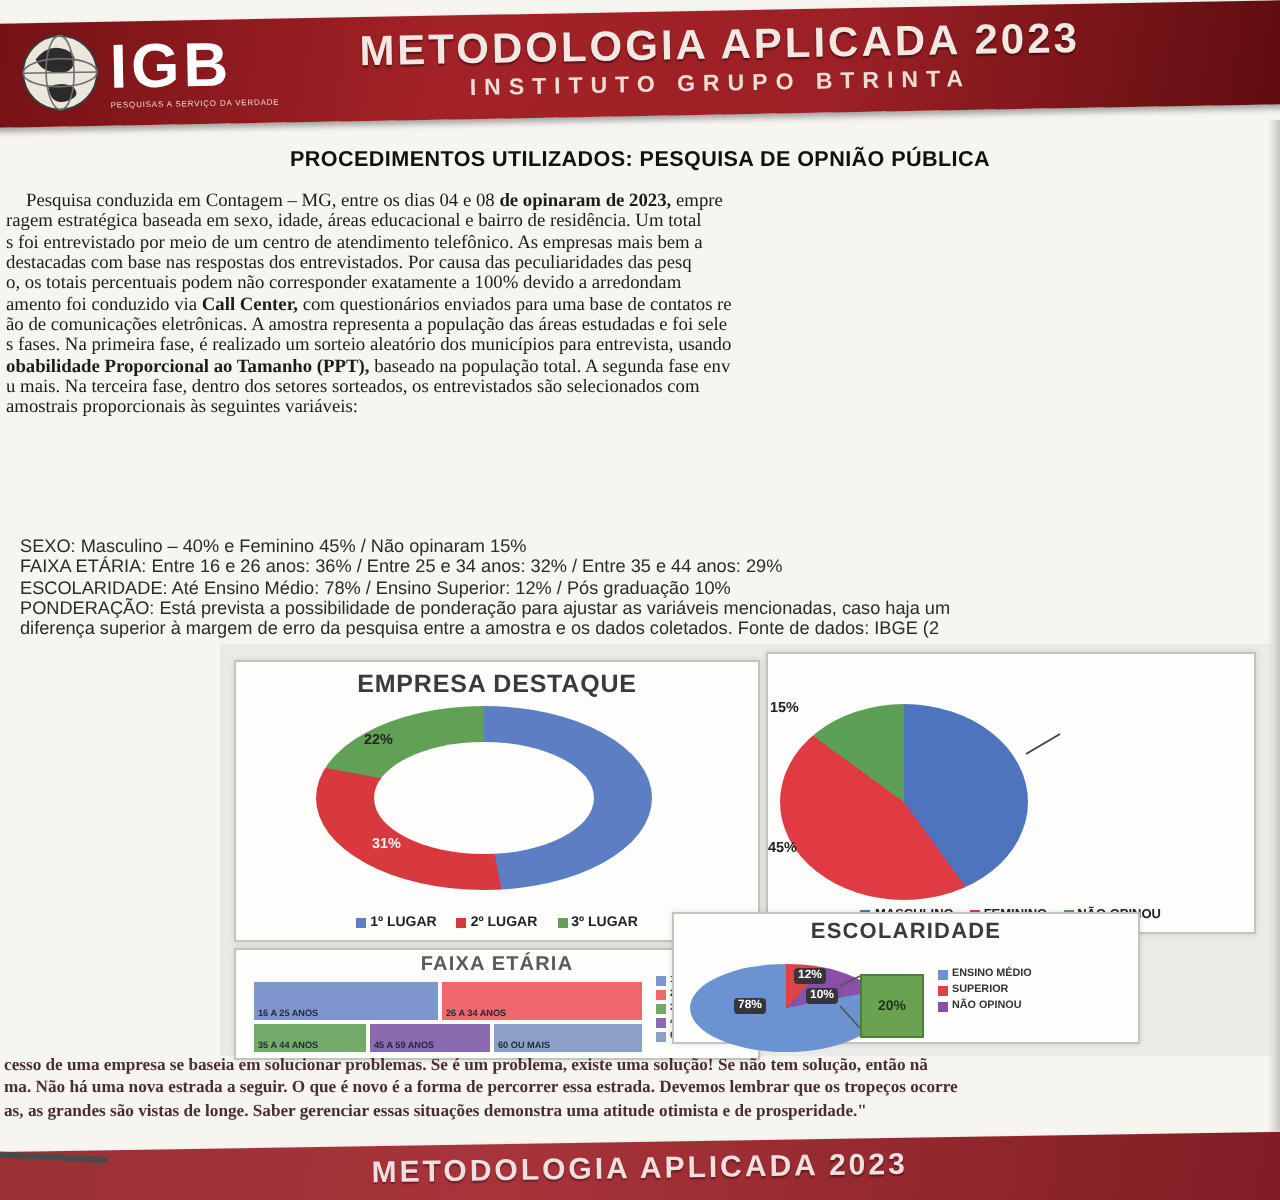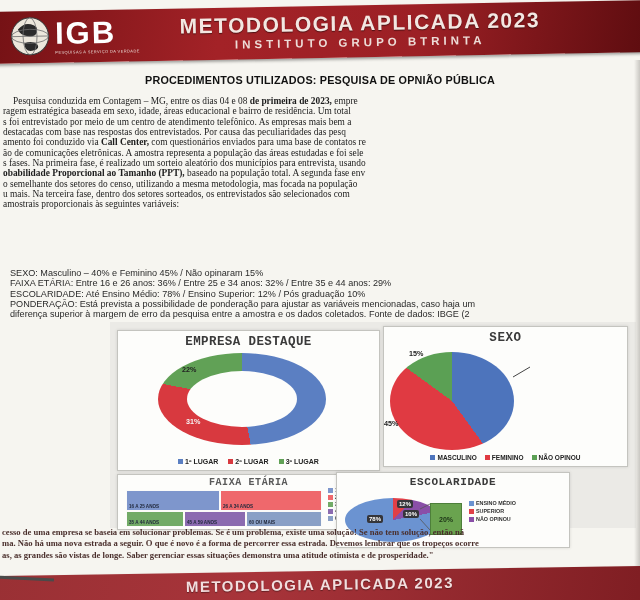--- a/index.html
+++ b/index.html
@@ -35,21 +35,21 @@
             font-size:9.3px;line-height:9.9px;color:#2a2a2a;letter-spacing:.1px;}
   .variables{position:absolute;top:268px;left:10px;right:0;
              font-size:9.1px;line-height:10.3px;color:#2a2a2a;}
   .quote{position:absolute;top:527px;left:2px;right:0;
          font-family:"Liberation Serif",serif;font-weight:bold;font-size:8.6px;
          line-height:11.3px;color:#4a2f2c;}
 
   
   .shade{position:absolute;left:110px;top:322px;right:4px;height:206px;background:#ebeae6;}
   .card{position:absolute;background:#fdfdfb;border:1px solid #c4c4bf;box-shadow:0 0 3px rgba(0,0,0,.12);box-sizing:border-box;}
-  .card-title{text-align:center;font-weight:bold;color:#3a3a3a;font-family:Liberation Mono, monospace;}
+  .card-title{text-align:center;font-weight:bold;color:#3a3a3a;}
   .pie{position:absolute;border-radius:50%;}
   .hole{position:absolute;border-radius:50%;background:#fdfdfb;}
   .dl{position:absolute;font-size:7.2px;font-weight:bold;color:#222;}
   .dl.w{color:#f4f4f4;}
   .dlbox{position:absolute;font-size:6px;font-weight:bold;color:#fff;background:#35353a;
          padding:1px 2px;border-radius:2px;line-height:1;}
   .legend-row{position:absolute;bottom:5px;left:0;right:0;display:flex;justify-content:center;
               gap:10px;font-size:7px;font-weight:bold;color:#222;}
   .legend-col{position:absolute;display:flex;flex-direction:column;gap:2px;font-size:5px;
               font-weight:bold;color:#333;}
@@ -89,29 +89,29 @@
       </div>
     </div>
     <div class="banner-titles">
       <div class="bt-main">METODOLOGIA APLICADA 2023</div>
       <div class="bt-sub">INSTITUTO GRUPO BTRINTA</div>
     </div>
   </header>
 
   <div class="heading">PROCEDIMENTOS UTILIZADOS: PESQUISA DE OPNIÃO PÚBLICA</div>
   <div class="para">
-      <div class="tline"><span>Pesquisa conduzida em  Contagem – MG, entre os dias 04 e 08 </span><span class="b">de primeira de 2023,</span><span> empre</span></div>
+      <div class="tline"><span>Pesquisa conduzida em  Contagem – MG, entre os dias 04 e 08 </span><span class="b">de opinaram de 2023,</span><span> empre</span></div>
       <div class="tline"><span>ragem estratégica baseada em sexo, idade, áreas educacional e bairro de residência. Um total</span></div>
       <div class="tline"><span>s foi entrevistado por meio de um centro de atendimento telefônico. As empresas mais bem a</span></div>
       <div class="tline"><span>destacadas com base nas respostas dos entrevistados. Por causa das peculiaridades das pesq</span></div>
+      <div class="tline"><span>o, os totais percentuais podem não corresponder exatamente a 100% devido a arredondam</span></div>
       <div class="tline"><span>amento foi conduzido via </span><span class="b">Call Center,</span><span> com questionários enviados para uma base de contatos re</span></div>
       <div class="tline"><span>ão de comunicações eletrônicas. A amostra representa a população das áreas estudadas e foi sele</span></div>
       <div class="tline"><span>s fases. Na primeira fase, é realizado um sorteio aleatório dos municípios para entrevista, usando</span></div>
       <div class="tline"><span></span><span class="b">obabilidade Proporcional ao Tamanho (PPT),</span><span> baseado na população total. A segunda fase env</span></div>
-      <div class="tline"><span>o semelhante dos setores do censo, utilizando a mesma metodologia, mas focada na população</span></div>
       <div class="tline"><span>u mais. Na terceira fase, dentro dos setores sorteados, os entrevistados são selecionados com</span></div>
       <div class="tline"><span>amostrais proporcionais às seguintes variáveis:</span></div>
     </div>
   <div class="variables">
       <div class="tline"><span>SEXO: Masculino – 40% e Feminino 45% / Não opinaram 15%</span></div>
       <div class="tline"><span>FAIXA ETÁRIA: Entre 16 e 26 anos: 36% / Entre 25 e 34 anos: 32% / Entre 35 e 44 anos: 29%</span></div>
       <div class="tline"><span>ESCOLARIDADE: Até Ensino Médio: 78% / Ensino Superior: 12% / Pós graduação 10%</span></div>
       <div class="tline"><span>PONDERAÇÃO: Está prevista a possibilidade de ponderação para ajustar as variáveis mencionadas, caso haja um</span></div>
       <div class="tline"><span>diferença superior à margem de erro da pesquisa entre a amostra e os dados coletados. Fonte de dados: IBGE (2</span></div>
     </div>
@@ -132,23 +132,22 @@
           <span>2º LUGAR</span>
         </span>
         <span class="lg-item">
           <span class="lg-sq" style="background: rgb(97, 161, 86);"></span>
           <span>3º LUGAR</span>
         </span>
       </div>
   </div>
 
   <div class="card" style="left:383px;top:326px;width:245px;height:141px;">
-    <div class="card-title" style="font-size:12.5px;margin-top:4px;letter-spacing:.6px;">SEXO</div>
     <div class="pie" style="left: 6px; top: 25px; width: 124px; height: 98px; background: conic-gradient(rgb(77, 116, 188) 0%, rgb(77, 116, 188) 40%, rgb(224, 58, 66) 40%, rgb(224, 58, 66) 85%, rgb(91, 160, 84) 85%, rgb(91, 160, 84) 100%);"></div>
-    <span class="dl" style="left:1px;top:22px;padding-left:24px;">15%</span>
+    <span class="dl" style="left:1px;top:22px;">15%</span>
     <span class="dl" style="left:0px;top:92px;">45%</span>
     <svg class="callout" style="left:128px;top:38px;" width="20" height="14">
       <line x1="1" y1="12" x2="18" y2="2" stroke="#444" stroke-width="1"></line>
     </svg>
     <div class="legend-row" style="gap:8px;font-size:6.5px;">
         <span class="lg-item">
           <span class="lg-sq" style="background: rgb(77, 116, 188);"></span>
           <span>MASCULINO</span>
         </span>
         <span class="lg-item">
@@ -188,21 +187,21 @@
           <span class="lg-sq" style="background: rgb(139, 107, 176);"></span>
           <span>45 A 59 ANOS</span>
         </span>
         <span class="lg-item">
           <span class="lg-sq" style="background: rgb(138, 160, 198);"></span>
           <span>60 OU MAIS</span>
         </span>
       </div>
   </div>
 
-  <div class="card" style="left:336px;top:472px;width:234px;height:76px;">
+  <div class="card" style="left:336px;top:456px;width:234px;height:66px;">
     <div class="card-title" style="font-size:11px;margin-top:3px;letter-spacing:.6px;">ESCOLARIDADE</div>
     <div class="pie" style="left: 8px; top: 25px; width: 96px; height: 44px; background: conic-gradient(from 79.2deg, rgb(107, 147, 209) 0%, rgb(107, 147, 209) 78%, rgb(224, 64, 72) 78%, rgb(224, 64, 72) 90%, rgb(138, 79, 168) 90%, rgb(138, 79, 168) 100%);"></div>
     <span class="dlbox" style="left:30px;top:42px;">78%</span>
     <span class="dlbox" style="left:60px;top:27px;">12%</span>
     <span class="dlbox" style="left:66px;top:37px;">10%</span>
     <svg class="callout" style="left:82px;top:28px;" width="12" height="32">
       <line x1="1" y1="8" x2="11" y2="3" stroke="#555" stroke-width="0.8"></line>
       <line x1="1" y1="18" x2="11" y2="29" stroke="#555" stroke-width="0.8"></line>
     </svg>
     <div class="greenbox" style="left:93px;top:30px;width:30px;height:30px;">20%</div>

